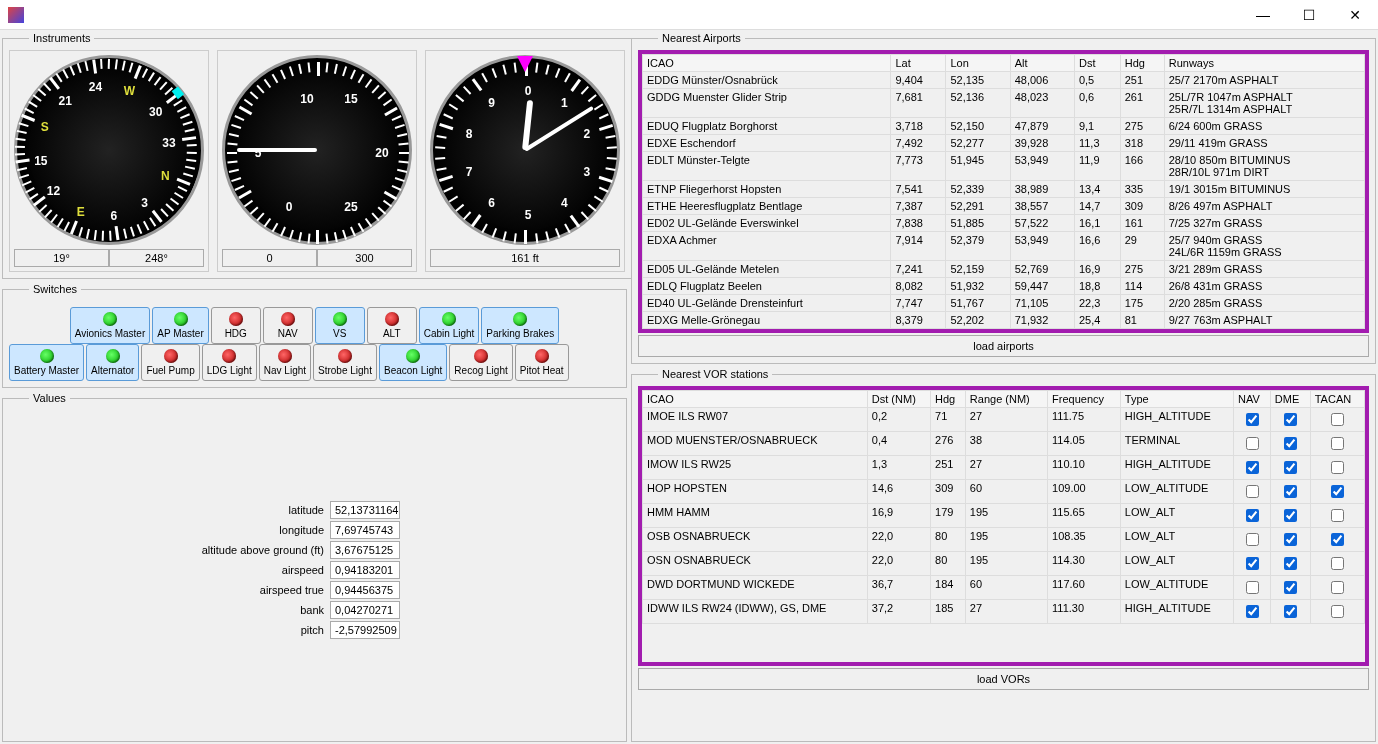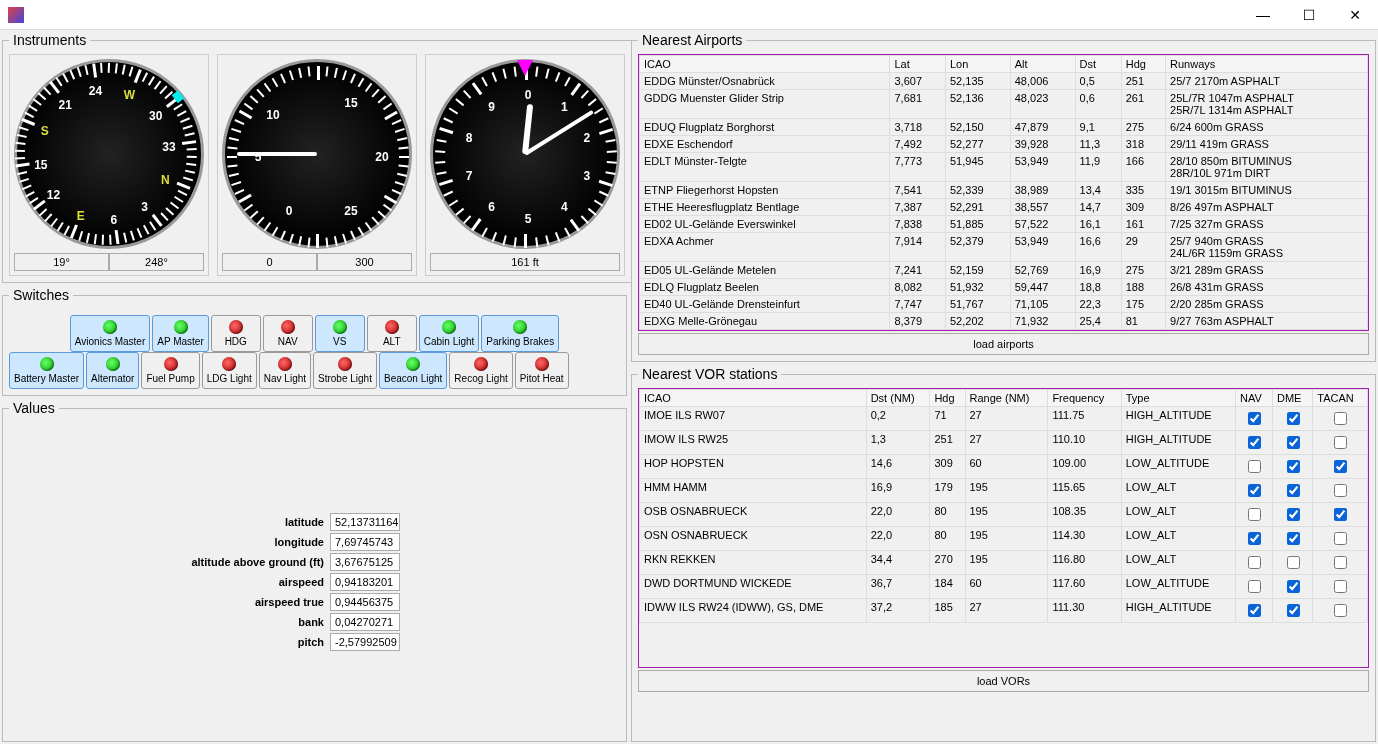--- a/index.html
+++ b/index.html
@@ -50,23 +50,24 @@
   }
   .col-left { width: 625px; display:flex; flex-direction:column; gap:4px; }
   .col-right { flex:1; display:flex; flex-direction:column; gap:4px; overflow:hidden;}
   fieldset {
     border: 1px solid #bbb;
     margin: 0;
     padding: 6px;
     position: relative;
   }
   legend {
-    font-size: 14px;
+    font-size: 11px;
     padding: 0 4px;
     color: #000;
+    margin-left: 20px;
   }
   
   .gauges { display:flex; gap:8px; justify-content:space-around; }
   .gauge-block { display:flex; flex-direction:column; align-items:center; border:1px solid #ccc; padding:4px; flex:1;}
   .gauge {
     width: 190px;
     height: 190px;
     border-radius: 50%;
     background: radial-gradient(circle at 50% 50%, #222 0%, #000 70%);
     border: 3px solid #999;
@@ -101,24 +102,24 @@
     width:14px; height:14px; border-radius:50%;
     margin-bottom:2px;
     box-shadow: inset -1px -1px 2px rgba(0,0,0,.5);
   }
   .lamp.green { background: radial-gradient(circle at 40% 40%, #6f6, #0a0); }
   .lamp.red   { background: radial-gradient(circle at 40% 40%, #f66, #a00); }
   .switches-row2 { margin-top:6px; justify-content:center;}
   
   .values { display:flex; flex-direction:column; align-items:flex-end; padding-right:220px; padding-top:90px;}
   .vrow { display:flex; align-items:center; height:20px;}
-  .vrow label { width:200px; text-align:right; padding-right:6px; font-size:11px;font-weight:bold;}
+  .vrow label { width:200px; text-align:right; padding-right:6px; font-size:11px;}
   .vrow .vval { width:70px; border:1px solid #aaa; padding:2px 4px; background:#fff; font-size:11px; text-align:left;}
   
-  .table-wrap { overflow:auto; border:1px solid #a21caf; max-height: 310px;}
+  .table-wrap { overflow:auto; border:4px solid #a21caf; max-height: 310px;}
   .table-wrap.short { max-height: 280px;}
   table { border-collapse:collapse; width:100%; font-size:11px; }
   th, td { border:1px solid #ddd; padding:2px 4px; text-align:left; vertical-align:top; white-space:nowrap;}
   th { background:#f5f5f5; font-weight:normal; position:sticky; top:0;}
   .btn-wide {
     width:100%;
     padding:4px;
     border:1px solid #aaa;
     background:#f0f0f0;
     text-align:center;
@@ -310,21 +311,21 @@
                 <div class="tick" style="transform: rotate(312deg);"></div>
                 <div class="tick" style="transform: rotate(318deg);"></div>
                 <div class="tick" style="transform: rotate(324deg);"></div>
                 <div class="tick" style="transform: rotate(330deg);"></div>
                 <div class="tick" style="transform: rotate(336deg);"></div>
                 <div class="tick" style="transform: rotate(342deg);"></div>
                 <div class="tick" style="transform: rotate(348deg);"></div>
                 <div class="tick" style="transform: rotate(354deg);"></div>
                 <div class="gauge-num" style="left: 64px; top: 148.694px;">0</div>
                 <div class="gauge-num" style="left: 33px; top: 95px;">5</div>
-                <div class="gauge-num" style="left: 48px; top: 41.3064px; margin-top: 12px;">10</div>
+                <div class="gauge-num" style="left: 82px; top: 41.3064px;">10</div>
                 <div class="gauge-num" style="left: 126px; top: 41.3064px;">15</div>
                 <div class="gauge-num" style="left: 157px; top: 95px;">20</div>
                 <div class="gauge-num" style="left: 126px; top: 148.694px;">25</div>
                 <div class="needle" style="transform: translate(-2px, 0px) rotate(90deg);"></div>
               </div>
             <div class="gauge-readout">
               <div class="ro">0</div>
               <div class="ro">300</div>
             </div>
           </div>
@@ -526,21 +527,21 @@
                   <th>Lon</th>
                   <th>Alt</th>
                   <th>Dst</th>
                   <th>Hdg</th>
                   <th>Runways</th>
                 </tr>
               </thead>
               <tbody>
                 <tr>
                   <td>EDDG Münster/Osnabrück</td>
-                  <td>3,607</td>
+                  <td>9,404</td>
                   <td>52,135</td>
                   <td>48,006</td>
                   <td>0,5</td>
                   <td>251</td>
                   <td>25/7 2170m ASPHALT</td>
                 </tr>
                 <tr>
                   <td>GDDG Muenster Glider Strip</td>
                   <td>7,681</td>
                   <td>52,136</td>
@@ -620,21 +621,21 @@
                   <td>16,9</td>
                   <td>275</td>
                   <td>3/21 289m GRASS</td>
                 </tr>
                 <tr>
                   <td>EDLQ Flugplatz Beelen</td>
                   <td>8,082</td>
                   <td>51,932</td>
                   <td>59,447</td>
                   <td>18,8</td>
-                  <td>188</td>
+                  <td>114</td>
                   <td>26/8 431m GRASS</td>
                 </tr>
                 <tr>
                   <td>ED40 UL-Gelände Drensteinfurt</td>
                   <td>7,747</td>
                   <td>51,767</td>
                   <td>71,105</td>
                   <td>22,3</td>
                   <td>175</td>
                   <td>2/20 285m GRASS</td>
@@ -677,20 +678,31 @@
                   <td>0,2</td>
                   <td>71</td>
                   <td>27</td>
                   <td>111.75</td>
                   <td>HIGH_ALTITUDE</td>
                   <td class="center"><input type="checkbox" checked="" style=""></td>
                   <td class="center"><input type="checkbox" checked="" style=""></td>
                   <td class="center"><input type="checkbox" style=""></td>
                 </tr>
                 <tr>
+                  <td>MOD MUENSTER/OSNABRUECK</td>
+                  <td>0,4</td>
+                  <td>276</td>
+                  <td>38</td>
+                  <td>114.05</td>
+                  <td>TERMINAL</td>
+                  <td class="center"><input type="checkbox" style=""></td>
+                  <td class="center"><input type="checkbox" checked="" style=""></td>
+                  <td class="center"><input type="checkbox" style=""></td>
+                </tr>
+                <tr>
                   <td>IMOW ILS RW25</td>
                   <td>1,3</td>
                   <td>251</td>
                   <td>27</td>
                   <td>110.10</td>
                   <td>HIGH_ALTITUDE</td>
                   <td class="center"><input type="checkbox" checked="" style=""></td>
                   <td class="center"><input type="checkbox" checked="" style=""></td>
                   <td class="center"><input type="checkbox" style=""></td>
                 </tr>
@@ -729,31 +741,20 @@
                 </tr>
                 <tr>
                   <td>OSN OSNABRUECK</td>
                   <td>22,0</td>
                   <td>80</td>
                   <td>195</td>
                   <td>114.30</td>
                   <td>LOW_ALT</td>
                   <td class="center"><input type="checkbox" checked="" style=""></td>
                   <td class="center"><input type="checkbox" checked="" style=""></td>
-                  <td class="center"><input type="checkbox" style=""></td>
-                </tr>
-                <tr>
-                  <td>RKN REKKEN</td>
-                  <td>34,4</td>
-                  <td>270</td>
-                  <td>195</td>
-                  <td>116.80</td>
-                  <td>LOW_ALT</td>
-                  <td class="center"><input type="checkbox" style=""></td>
-                  <td class="center"><input type="checkbox" style=""></td>
                   <td class="center"><input type="checkbox" style=""></td>
                 </tr>
                 <tr>
                   <td>DWD DORTMUND WICKEDE</td>
                   <td>36,7</td>
                   <td>184</td>
                   <td>60</td>
                   <td>117.60</td>
                   <td>LOW_ALTITUDE</td>
                   <td class="center"><input type="checkbox" style=""></td>

